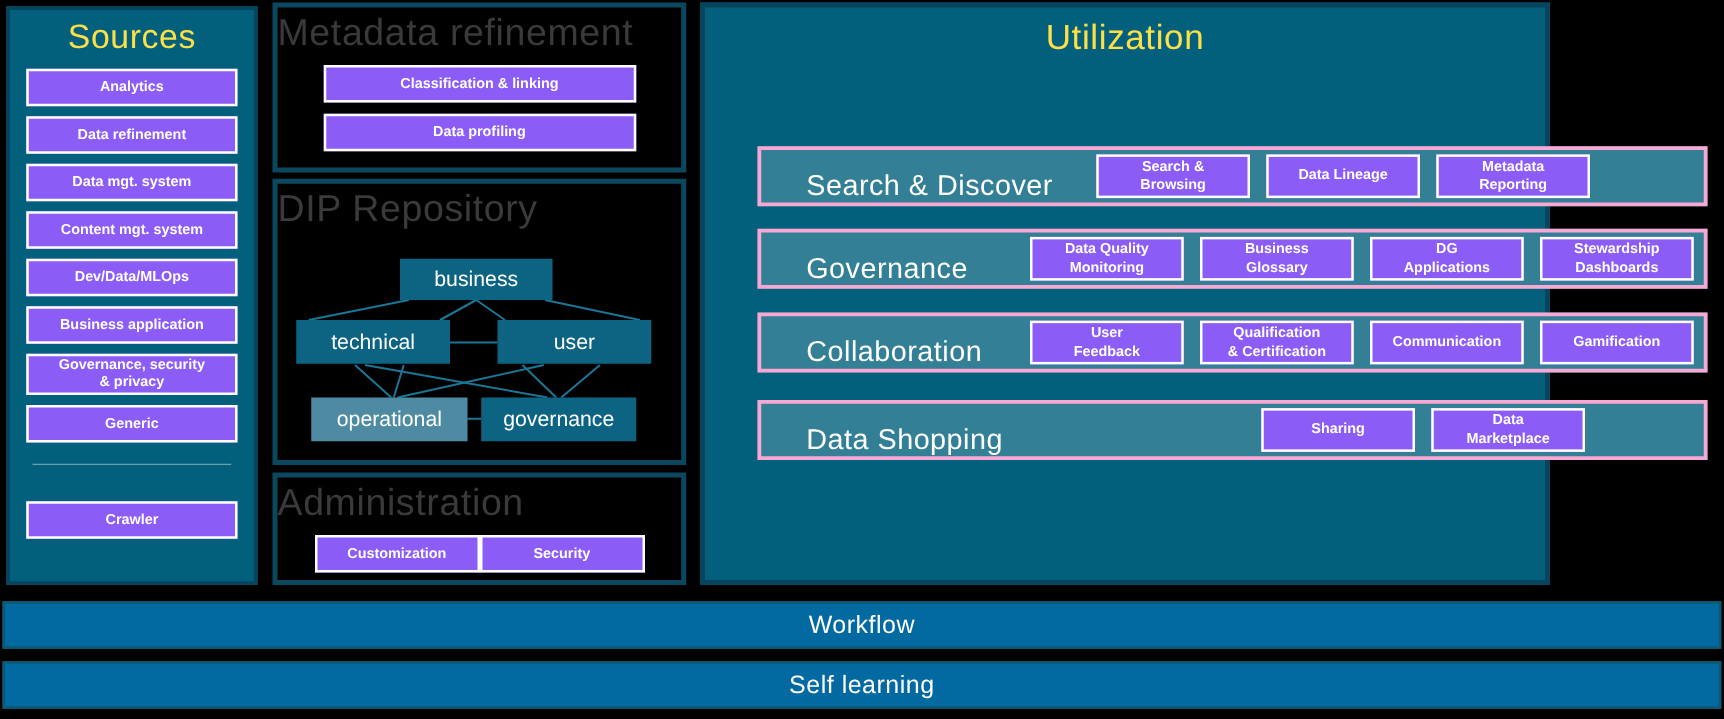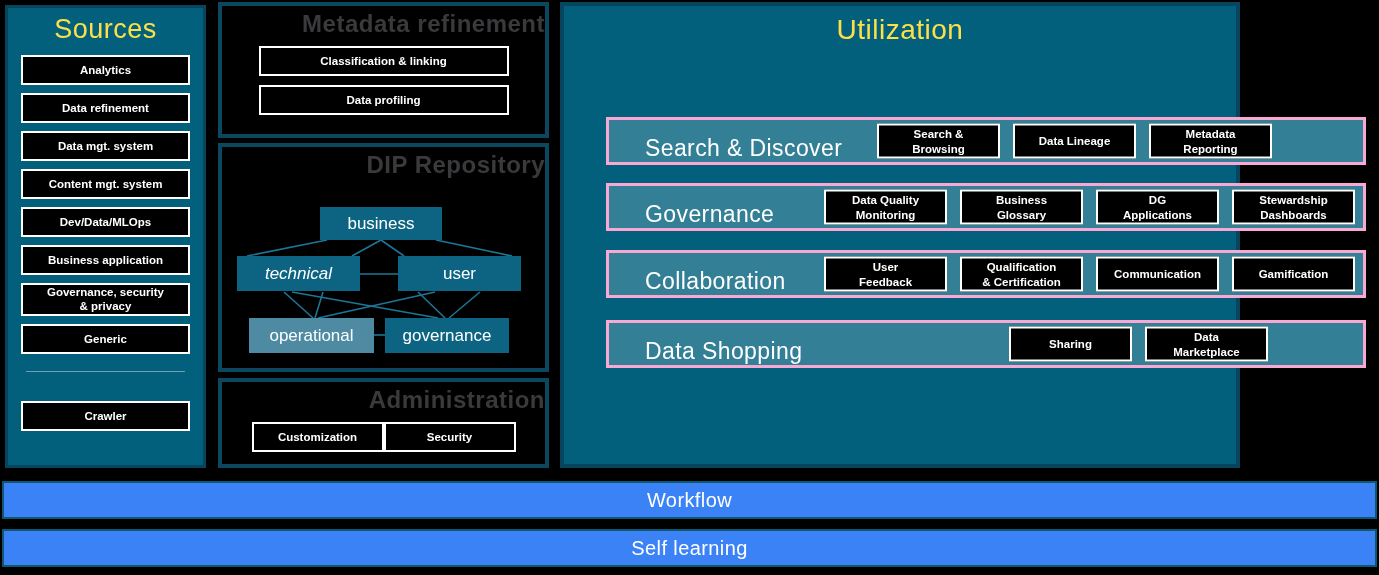--- a/index.html
+++ b/index.html
@@ -6,24 +6,24 @@
   *{box-sizing:border-box;}
   .canvas{
     position:relative;width:1379px;height:575px;background:#000;
     font-family:"Liberation Sans",sans-serif;overflow:hidden;
   }
   
   .teal-panel{position:absolute;background:#02607d;border:3px solid #07455e;}
   .panel-title{color:#fde047;text-align:center;font-size:27px;font-weight:400;letter-spacing:.5px;margin:6px 0 10px 0;}
   
   .black-panel{position:absolute;background:#000;border:4px solid #0c4760;}
-  .black-title{color:#3a3a3c;text-align:right;font-size:24px;font-weight:700;letter-spacing:.5px;margin:4px 0 8px 0;}
+  .black-title{color:#3a3a3c;text-align:left;font-size:30px;font-weight:400;letter-spacing:.5px;margin:4px 0 8px 0;}
   
   .mini-box{
-    background:#000000;border:2px solid #fff;color:#fff;
+    background:#8b5cf6;border:2px solid #fff;color:#fff;
     font-weight:bold;font-size:11.5px;line-height:1.25;
     display:flex;align-items:center;justify-content:center;text-align:center;
     white-space:pre-line;
   }
   
   .sources-list{display:flex;flex-direction:column;gap:8px;padding:0 13px;}
   .sources-list .mini-box{min-height:30px;}
   .sources-divider{height:1px;background:#aac2ce;opacity:.65;margin:17px 18px 29px 18px;}
   
   .stack{display:flex;flex-direction:column;gap:9px;align-items:center;}
@@ -41,21 +41,21 @@
   
   .util-row{
     position:absolute;background:#337f96;border:3px solid #f9a8d4;
     display:flex;align-items:flex-end;
   }
   .util-row-label{color:#fff;font-size:23px;font-weight:400;letter-spacing:.4px;padding-left:36px;}
   .util-boxes{position:absolute;top:50%;transform:translateY(-50%);display:flex;gap:13px;}
   .util-boxes .mini-box{width:123px;height:35px;}
   
   .bar{
-    position:absolute;left:2px;width:1375px;height:38px;background:#3b82f6;border:2px solid #0d5971;
+    position:absolute;left:2px;width:1375px;height:38px;background:#0369a1;border:2px solid #0d5971;
     display:flex;align-items:center;justify-content:center;color:#fff;font-size:20px;letter-spacing:.4px;
   }
 </style>
 </head>
 <body>
 
 <div class="canvas">
 
   <div class="teal-panel" style="left:5px;top:5px;width:201px;height:463px;">
     <div class="panel-title">Sources</div>
@@ -97,21 +97,21 @@
           <line x1="62" y1="145" x2="91" y2="171"></line>
           <line x1="101" y1="145" x2="93" y2="171"></line>
           <line x1="70" y1="145" x2="216" y2="171"></line>
           <line x1="196" y1="145" x2="223" y2="171"></line>
           <line x1="258" y1="145" x2="227" y2="171"></line>
           <line x1="213" y1="145" x2="96" y2="171"></line>
           <line x1="152" y1="188" x2="163" y2="188"></line>
         </g>
       </svg>
       <div class="node" style="left:98px;top:60px;width:122px;height:33px;">business</div>
-      <div class="node" style="left:15px;top:109px;width:123px;height:35px;font-style:italic;">technical</div>
+      <div class="node" style="left:15px;top:109px;width:123px;height:35px;">technical</div>
       <div class="node" style="left:176px;top:109px;width:123px;height:35px;">user</div>
       <div class="node alt" style="left:27px;top:171px;width:125px;height:35px;">operational</div>
       <div class="node" style="left:163px;top:171px;width:124px;height:35px;">governance</div>
     </div>
   </div>
 
   <div class="black-panel" style="left:218px;top:378px;width:331px;height:90px;">
     <div class="black-title" style="margin-bottom:0;">Administration</div>
     <div class="admin-row">
       <div class="mini-box">Customization</div>

